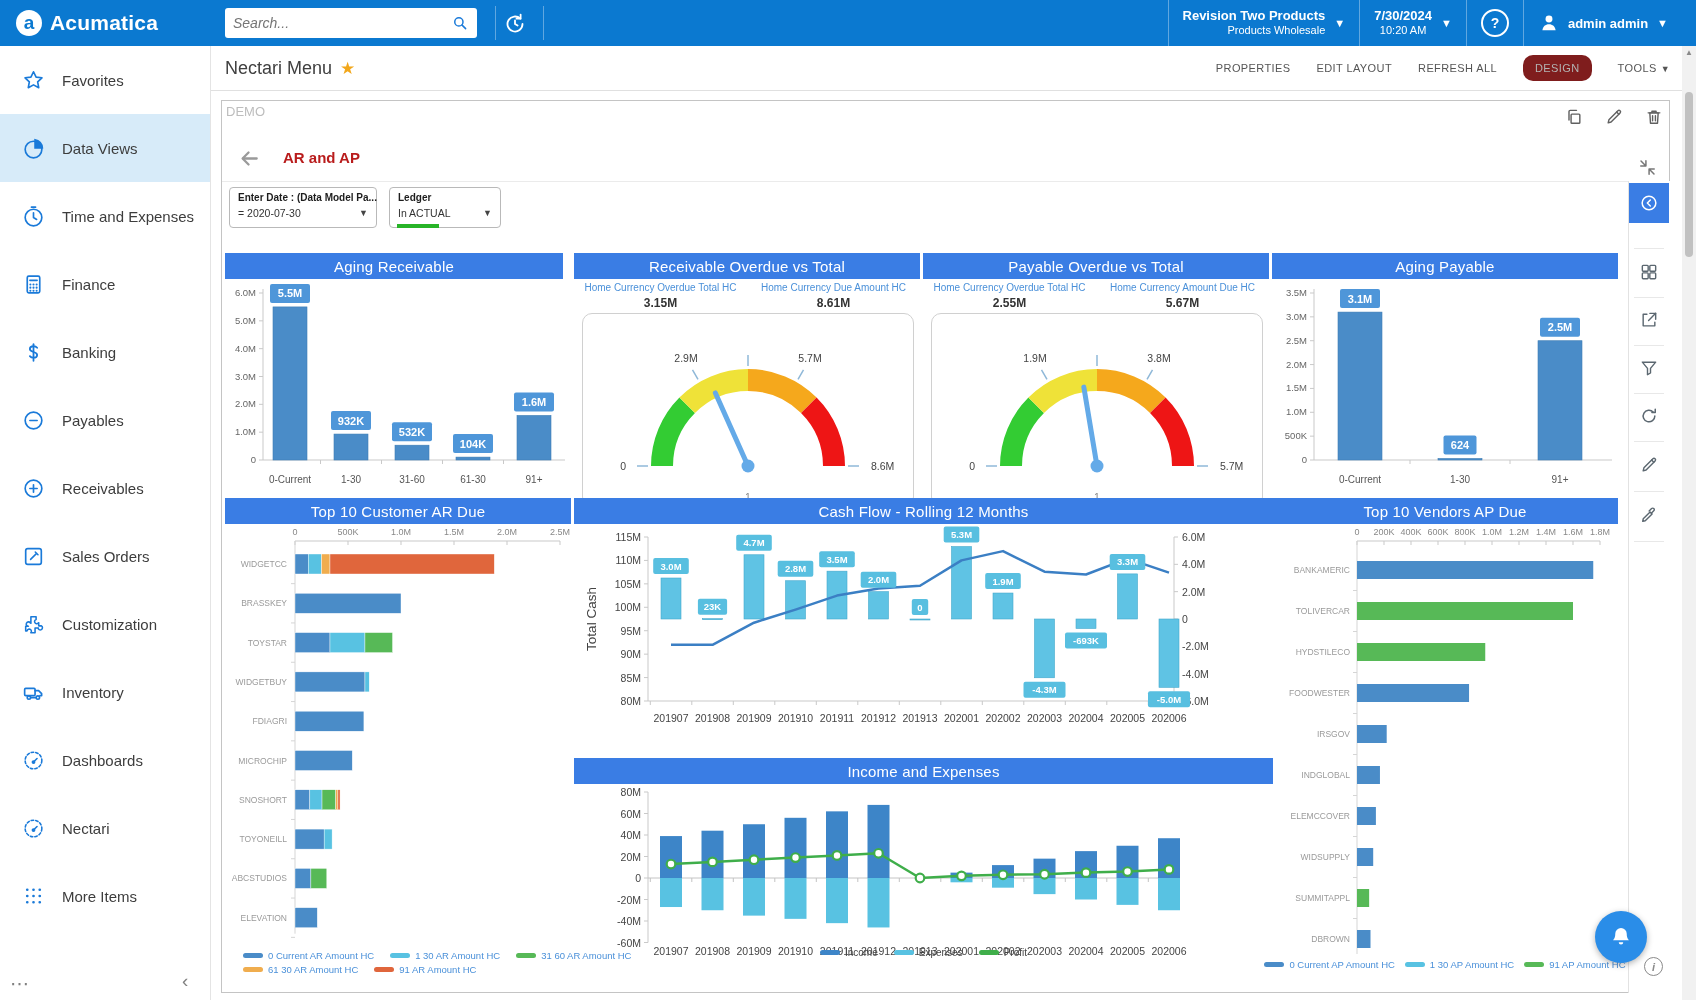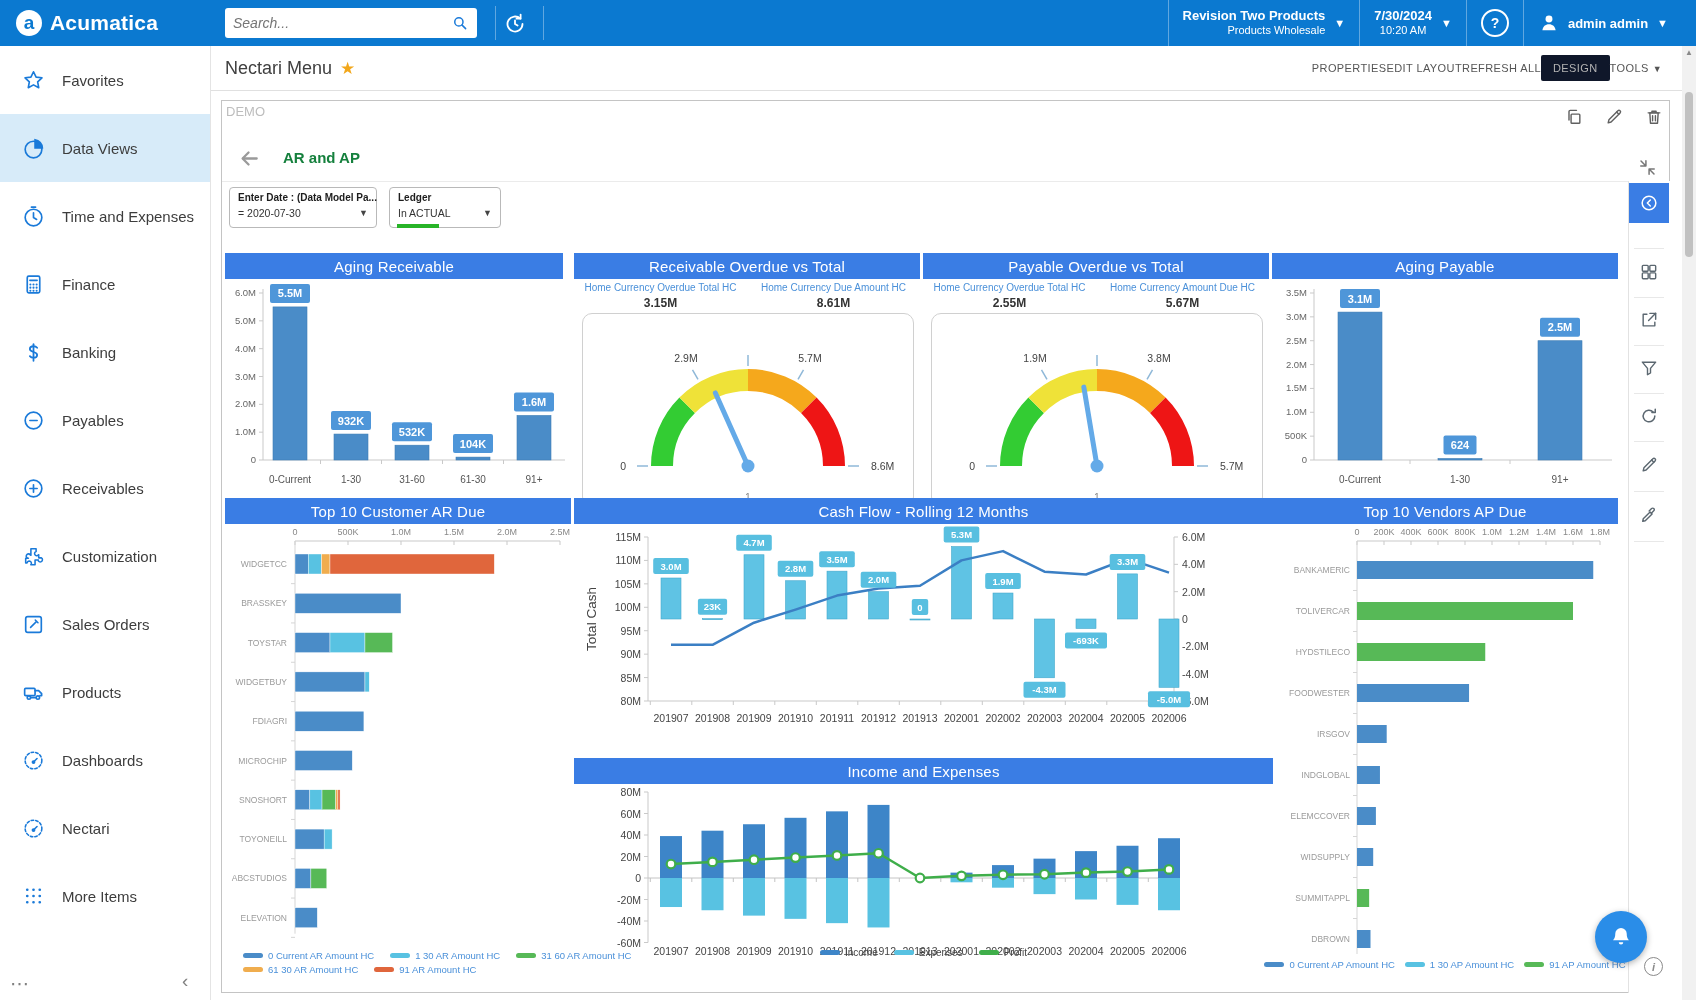--- a/index.html
+++ b/index.html
@@ -26,23 +26,23 @@
   .chev{font-size:11px;margin-left:9px}
   .help-circ{width:24px;height:24px;border:2px solid #fff;border-radius:50%;display:flex;align-items:center;
              justify-content:center;font-size:14px;font-weight:bold}
   .user-ic{width:22px;height:22px;margin-right:8px}
   .user-name{font-size:13px;font-weight:bold}
   
   .menubar{left:211px;top:46px;width:1471px;height:44px;background:#fff;border-bottom:1px solid #e0e0e0;
            display:flex;align-items:center}
   .page-title{margin-left:14px;font-size:18px;color:#404040}
   .title-star{color:#f2a71b;font-size:17px;margin-left:8px}
-  .mb-actions{margin-left:auto;margin-right:20px;display:flex;align-items:center;}
+  .mb-actions{margin-left:auto;margin-right:12px;display:flex;align-items:center;gap:26px}
   .mb-act{font-size:11px;color:#555;letter-spacing:.4px;cursor:pointer}
-  .mb-design{background:#0f172a;color:#b3b3b3;padding:7px 12px;border-radius:2px}
+  .mb-design{background:#7f1d1d;color:#b3b3b3;padding:7px 12px;border-radius:10px}
   .mb-tools .caret{font-size:9px;margin-left:4px}
   
   .sidebar{left:0;top:46px;width:211px;height:954px;background:#fff;border-right:1px solid #e4e4e4;box-sizing:border-box}
   .sb-item{height:68px;display:flex;align-items:center;gap:16px;padding-left:21px;cursor:pointer}
   .sb-item.sel{background:#d7ebf9}
   .sb-icon{width:25px;height:25px;color:#1a7ad9;flex:0 0 auto}
   .sb-icon svg{width:25px;height:25px;display:block}
   .sb-label{font-size:15px;color:#3d3d3d}
   .sb-foot-dots{left:10px;top:972px;color:#808080;font-size:19px;letter-spacing:1px}
   .sb-foot-col{left:182px;top:970px;color:#808080;font-size:19px}
@@ -50,21 +50,21 @@
   .vscroll{left:1682px;top:46px;width:14px;height:954px;background:#f1f1f1}
   .vscroll .arr{position:absolute;left:0;top:2px;width:14px;text-align:center;font-size:8px;color:#8a8a8a}
   .vscroll .thumb{position:absolute;left:3px;top:46px;width:8px;height:165px;background:#c1c1c1;border-radius:4px}
   
   .demo-panel{left:221px;top:100px;width:1449px;height:893px;border:1px solid #c4c4c4;box-sizing:border-box;background:#fff}
   .demo-tag{left:226px;top:104px;font-size:13px;color:#bdbdbd}
   .panel-icons{right:32px;top:107px;display:flex;gap:20px;color:#606060}
   .panel-icons .pic{width:20px;height:20px;cursor:pointer}
   .view-hdr{left:222px;top:137px;width:1447px;height:44px;background:#fff;border-bottom:1px solid #ebebeb}
   .back-arrow{left:238px;top:147px;width:23px;height:23px;color:#9a9a9a;cursor:pointer}
-  .view-title{left:283px;top:149px;font-size:15px;font-weight:bold;color:#15803d}
+  .view-title{left:283px;top:149px;font-size:15px;font-weight:bold;color:#b91c1c}
   .collapse-ic{left:1638px;top:158px;width:19px;height:19px;color:#777;cursor:pointer}
   
   .filter-box{top:187px;height:41px;background:#fff;border:1px solid #b9b9b9;border-radius:4px;box-sizing:border-box;
               padding:4px 8px;cursor:pointer}
   .fb-label{font-size:10px;font-weight:bold;color:#1d1d1d;white-space:nowrap}
   .fb-val{font-size:10.5px;color:#333;margin-top:4px;display:flex;align-items:center}
   .fb-val .caret{margin-left:auto;font-size:9px;color:#444}
   .fb-green{position:absolute;left:7px;bottom:-1px;width:42px;height:4px;background:#28b428}
   
   .rtoolbar{left:1628px;top:181px;width:41px;height:812px;border-left:1px solid #e2e2e2;background:#fff}
@@ -216,46 +216,46 @@
       <span class="sb-icon">
         <svg viewBox="0 0 24 24" fill="none" stroke="currentColor" stroke-width="1.6" stroke-linecap="round">
           <circle cx="12" cy="12" r="8"></circle>
           <path d="M8.5 12h7M12 8.5v7"></path>
         </svg>
       </span>
       <span class="sb-label">Receivables</span>
     </div>
     <div class="sb-item">
       <span class="sb-icon">
-        <svg viewBox="0 0 24 24" fill="none" stroke="currentColor" stroke-width="1.5" stroke-linejoin="round">
-          <path d="M9.5 4.5h5v2.6a2.1 2.1 0 1 0 2.1 3.5l.4-.3v3h2.6a2.1 2.1 0 1 1-3.2 1.8l-.1.2h-2.8v4.7H9.4a2.1 2.1 0 1 0-3.5-2.1l-.3.4H4.5v-4.6h2.6a2.1 2.1 0 1 1 1.8-3.2l.6.2z"></path>
-        </svg>
-      </span>
-      <span class="sb-label">Customization</span>
-    </div>
-    <div class="sb-item">
-      <span class="sb-icon">
         <svg viewBox="0 0 24 24" fill="none" stroke="currentColor" stroke-width="1.6" stroke-linecap="round">
           <rect x="4.5" y="4.5" width="15" height="15" rx="2"></rect>
           <path d="M9.2 14.8L15 9M13.7 7.7l2.6 2.6" stroke-width="1.5"></path>
         </svg>
       </span>
       <span class="sb-label">Sales Orders</span>
+    </div>
+    <div class="sb-item">
+      <span class="sb-icon">
+        <svg viewBox="0 0 24 24" fill="none" stroke="currentColor" stroke-width="1.5" stroke-linejoin="round">
+          <path d="M9.5 4.5h5v2.6a2.1 2.1 0 1 0 2.1 3.5l.4-.3v3h2.6a2.1 2.1 0 1 1-3.2 1.8l-.1.2h-2.8v4.7H9.4a2.1 2.1 0 1 0-3.5-2.1l-.3.4H4.5v-4.6h2.6a2.1 2.1 0 1 1 1.8-3.2l.6.2z"></path>
+        </svg>
+      </span>
+      <span class="sb-label">Customization</span>
     </div>
     <div class="sb-item">
       <span class="sb-icon">
         <svg viewBox="0 0 24 24" fill="none" stroke="currentColor" stroke-width="1.6" stroke-linecap="round" stroke-linejoin="round">
           <rect x="3.5" y="8" width="10" height="7" rx="1"></rect>
           <path d="M13.5 10.2h3.4l2.9 2.9v1.9h-1.6"></path>
           <circle cx="7.6" cy="16.9" r="1.6"></circle>
           <circle cx="16.2" cy="16.9" r="1.6"></circle>
           <path d="M9.3 16.9h5.1"></path>
         </svg>
       </span>
-      <span class="sb-label">Products</span>
+      <span class="sb-label">Inventory</span>
     </div>
     <div class="sb-item">
       <span class="sb-icon">
         <svg viewBox="0 0 24 24" fill="none" stroke="currentColor" stroke-width="1.5" stroke-linecap="round">
           <circle cx="12" cy="12" r="8" stroke-dasharray="2.4 2"></circle>
           <path d="M12 13.5l3.4-3.4"></path>
           <circle cx="12" cy="13.5" r="1.1" fill="currentColor"></circle>
         </svg>
       </span>
       <span class="sb-label">Dashboards</span>

